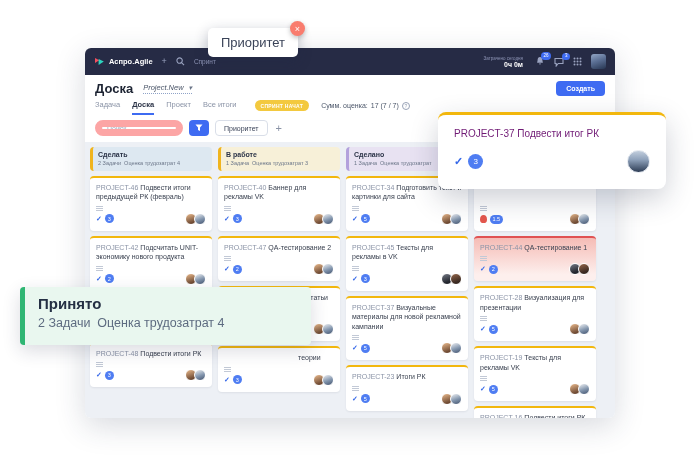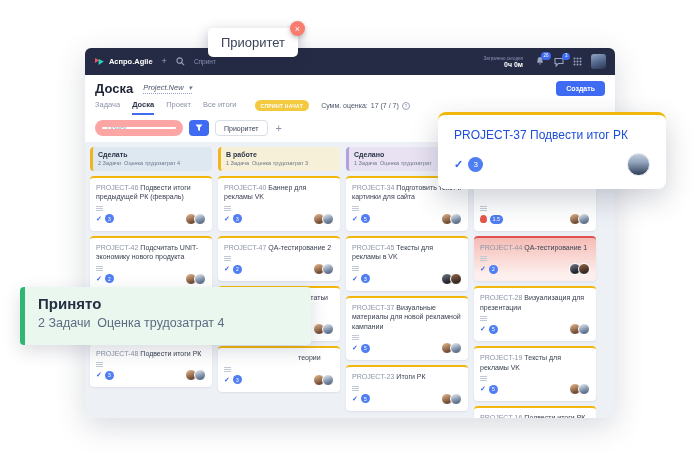--- a/index.html
+++ b/index.html
@@ -96,21 +96,21 @@
   .tooltip { position:absolute; left:208px; top:28px; width:90px; height:29px; background:#fff;
              border-radius:5px; box-shadow:0 4px 14px rgba(30,40,70,.3); display:flex; align-items:center;
              justify-content:center; font-size:13px; color:#3a4358; z-index:60; }
   .tooltip-close { position:absolute; right:-7px; top:-7px; width:15px; height:15px; border-radius:50%;
                    background:#f97c6e; color:#fff; font-size:9px; display:flex; align-items:center;
                    justify-content:center; box-shadow:0 2px 5px rgba(0,0,0,.25); cursor:pointer; }
 
   .popup { position:absolute; left:438px; top:112px; width:228px; height:77px; background:#fff;
            border-radius:8px; border-top:3px solid #f2b70d; box-shadow:0 10px 28px rgba(30,40,70,.22);
            z-index:55; padding:13px 16px 11px; }
-  .popup-title { font-size:12px; color:#1d4ed8; }
+  .popup-title { font-size:10px; color:#701a75; }
   .popup-foot { display:flex; align-items:center; margin-top:11px; }
   .popup-check { color:#3668e8; font-size:11px; font-weight:700; }
   .popup-badge { width:15px; height:15px; border-radius:50%; background:#4f7df2; color:#fff; font-size:8px;
                  display:flex; align-items:center; justify-content:center; margin-left:5px; }
   .popup-avatar { margin-left:auto; width:23px; height:23px; border-radius:50%; border:1px solid #e3e8f0;
                   background:linear-gradient(180deg,#c2cedd 0%,#90a3bc 40%,#2e3d55 100%); }
 
   .accepted { position:absolute; left:20px; top:287px; width:291px; height:58px; background:#e9f7ef;
               border-left:5px solid #2fb673; border-radius:4px; box-shadow:0 6px 18px rgba(30,40,70,.16);
               z-index:50; padding:8px 13px; }

